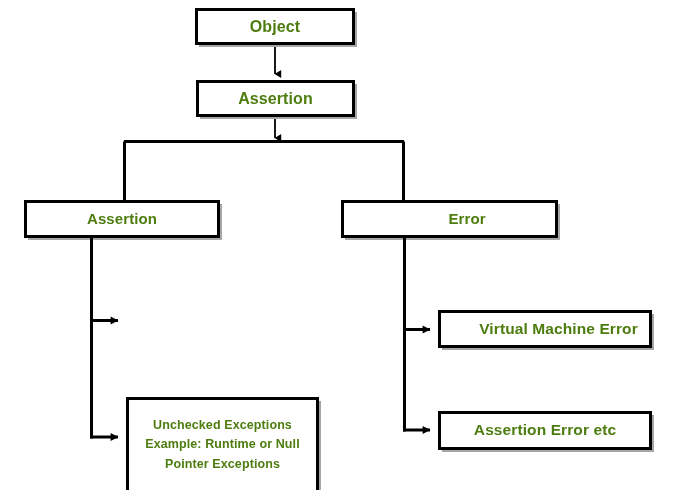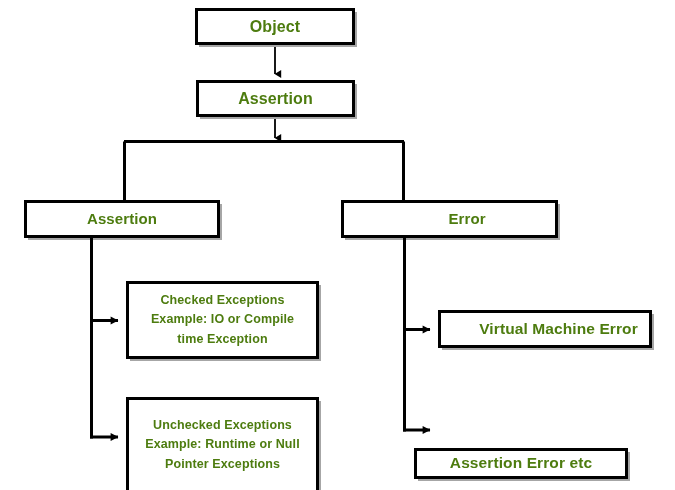--- a/index.html
+++ b/index.html
@@ -117,33 +117,28 @@
   </div>
 
   <div class="node lvl2" style="left:24px; top:200px; width:196px; height:38px;">
     <span class="label">Assertion</span>
   </div>
 
   <div class="node lvl2" style="left:341px; top:200px; width:217px; height:38px;padding-left:35px;">
     <span class="label">Error</span>
   </div>
 
-  <div class="node leaf-small" style="left:126px; top:281px; width:193px; height:78px;">
-    <span class="label">Checked Exceptions
-Example: IO or Compile
-time Exception</span>
-  </div>
 
   <div class="node leaf-small" style="left:126px; top:397px; width:193px; height:96px;">
     <span class="label">Unchecked Exceptions
 Example: Runtime or Null
 Pointer Exceptions</span>
   </div>
 
   <div class="node leaf-big" style="left:438px; top:310px; width:214px; height:38px;padding-left:27px;">
     <span class="label">Virtual Machine Error</span>
   </div>
 
-  <div class="node leaf-big" style="left:414px; top:411px; width:214px; height:31px;margin-top:37px;">
+  <div class="node leaf-big" style="left:438px; top:411px; width:214px; height:39px;">
     <span class="label">Assertion Error etc</span>
   </div>
 
 </div>
 
 </body></html>

